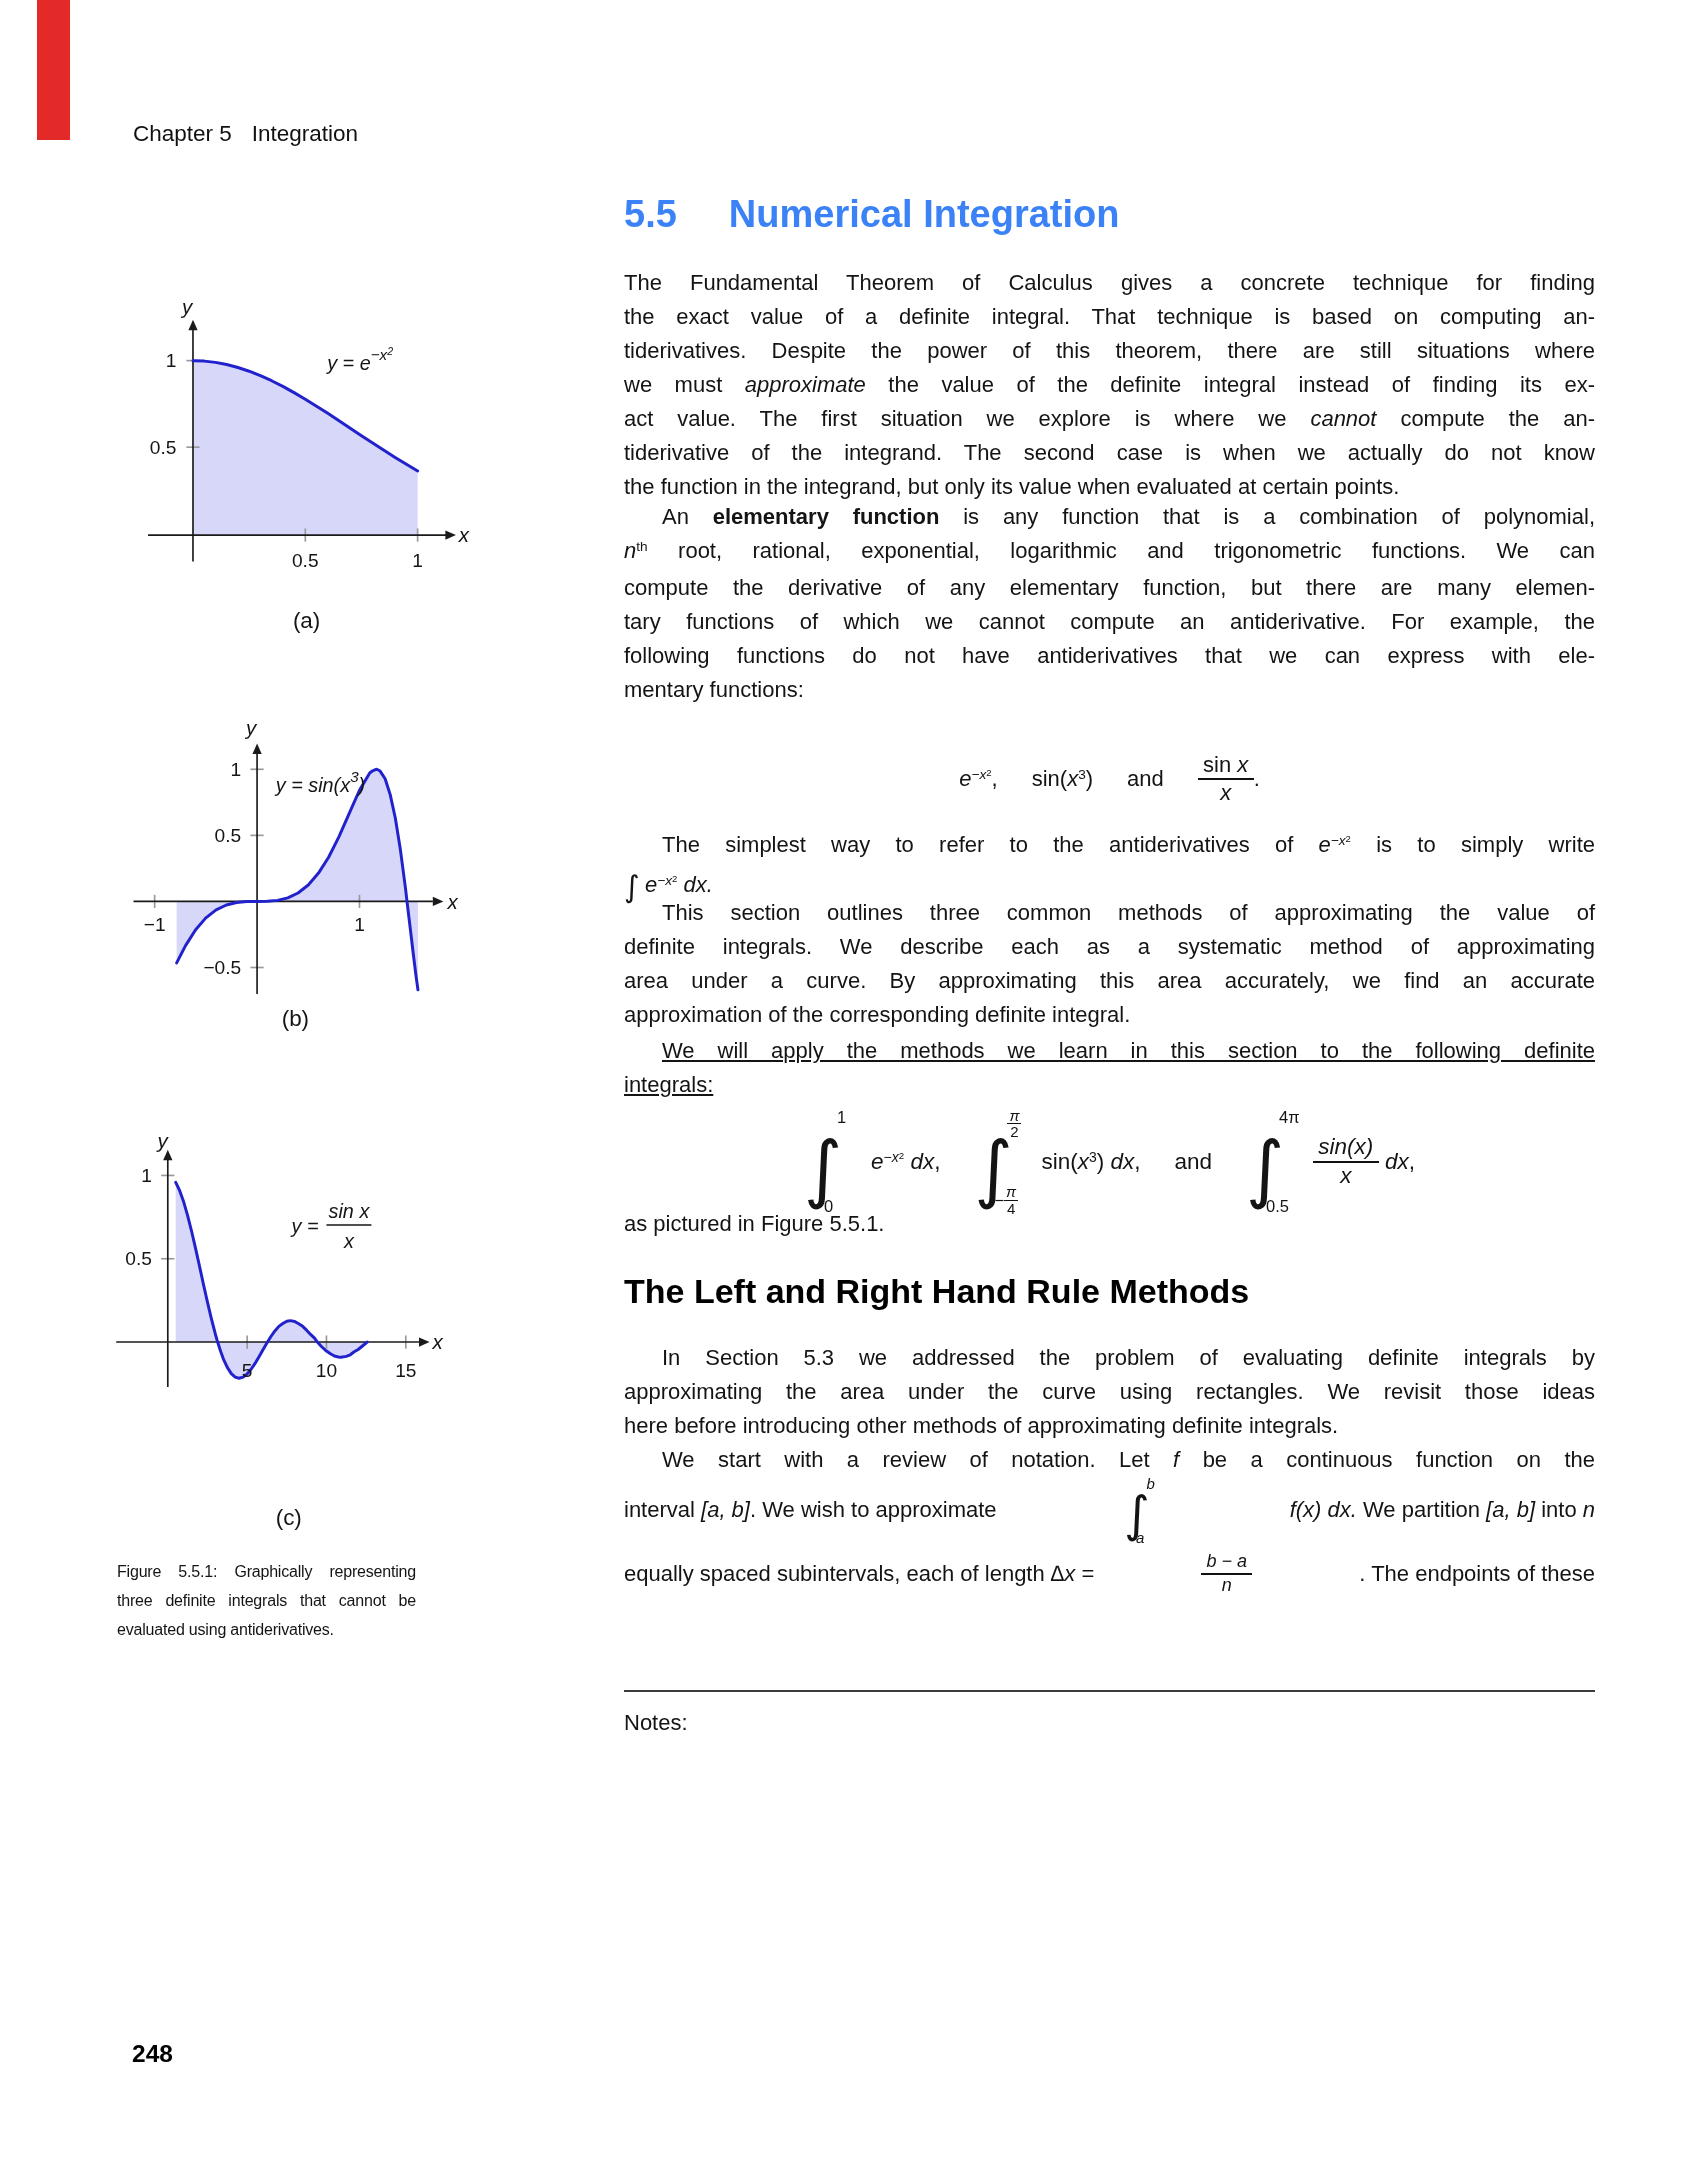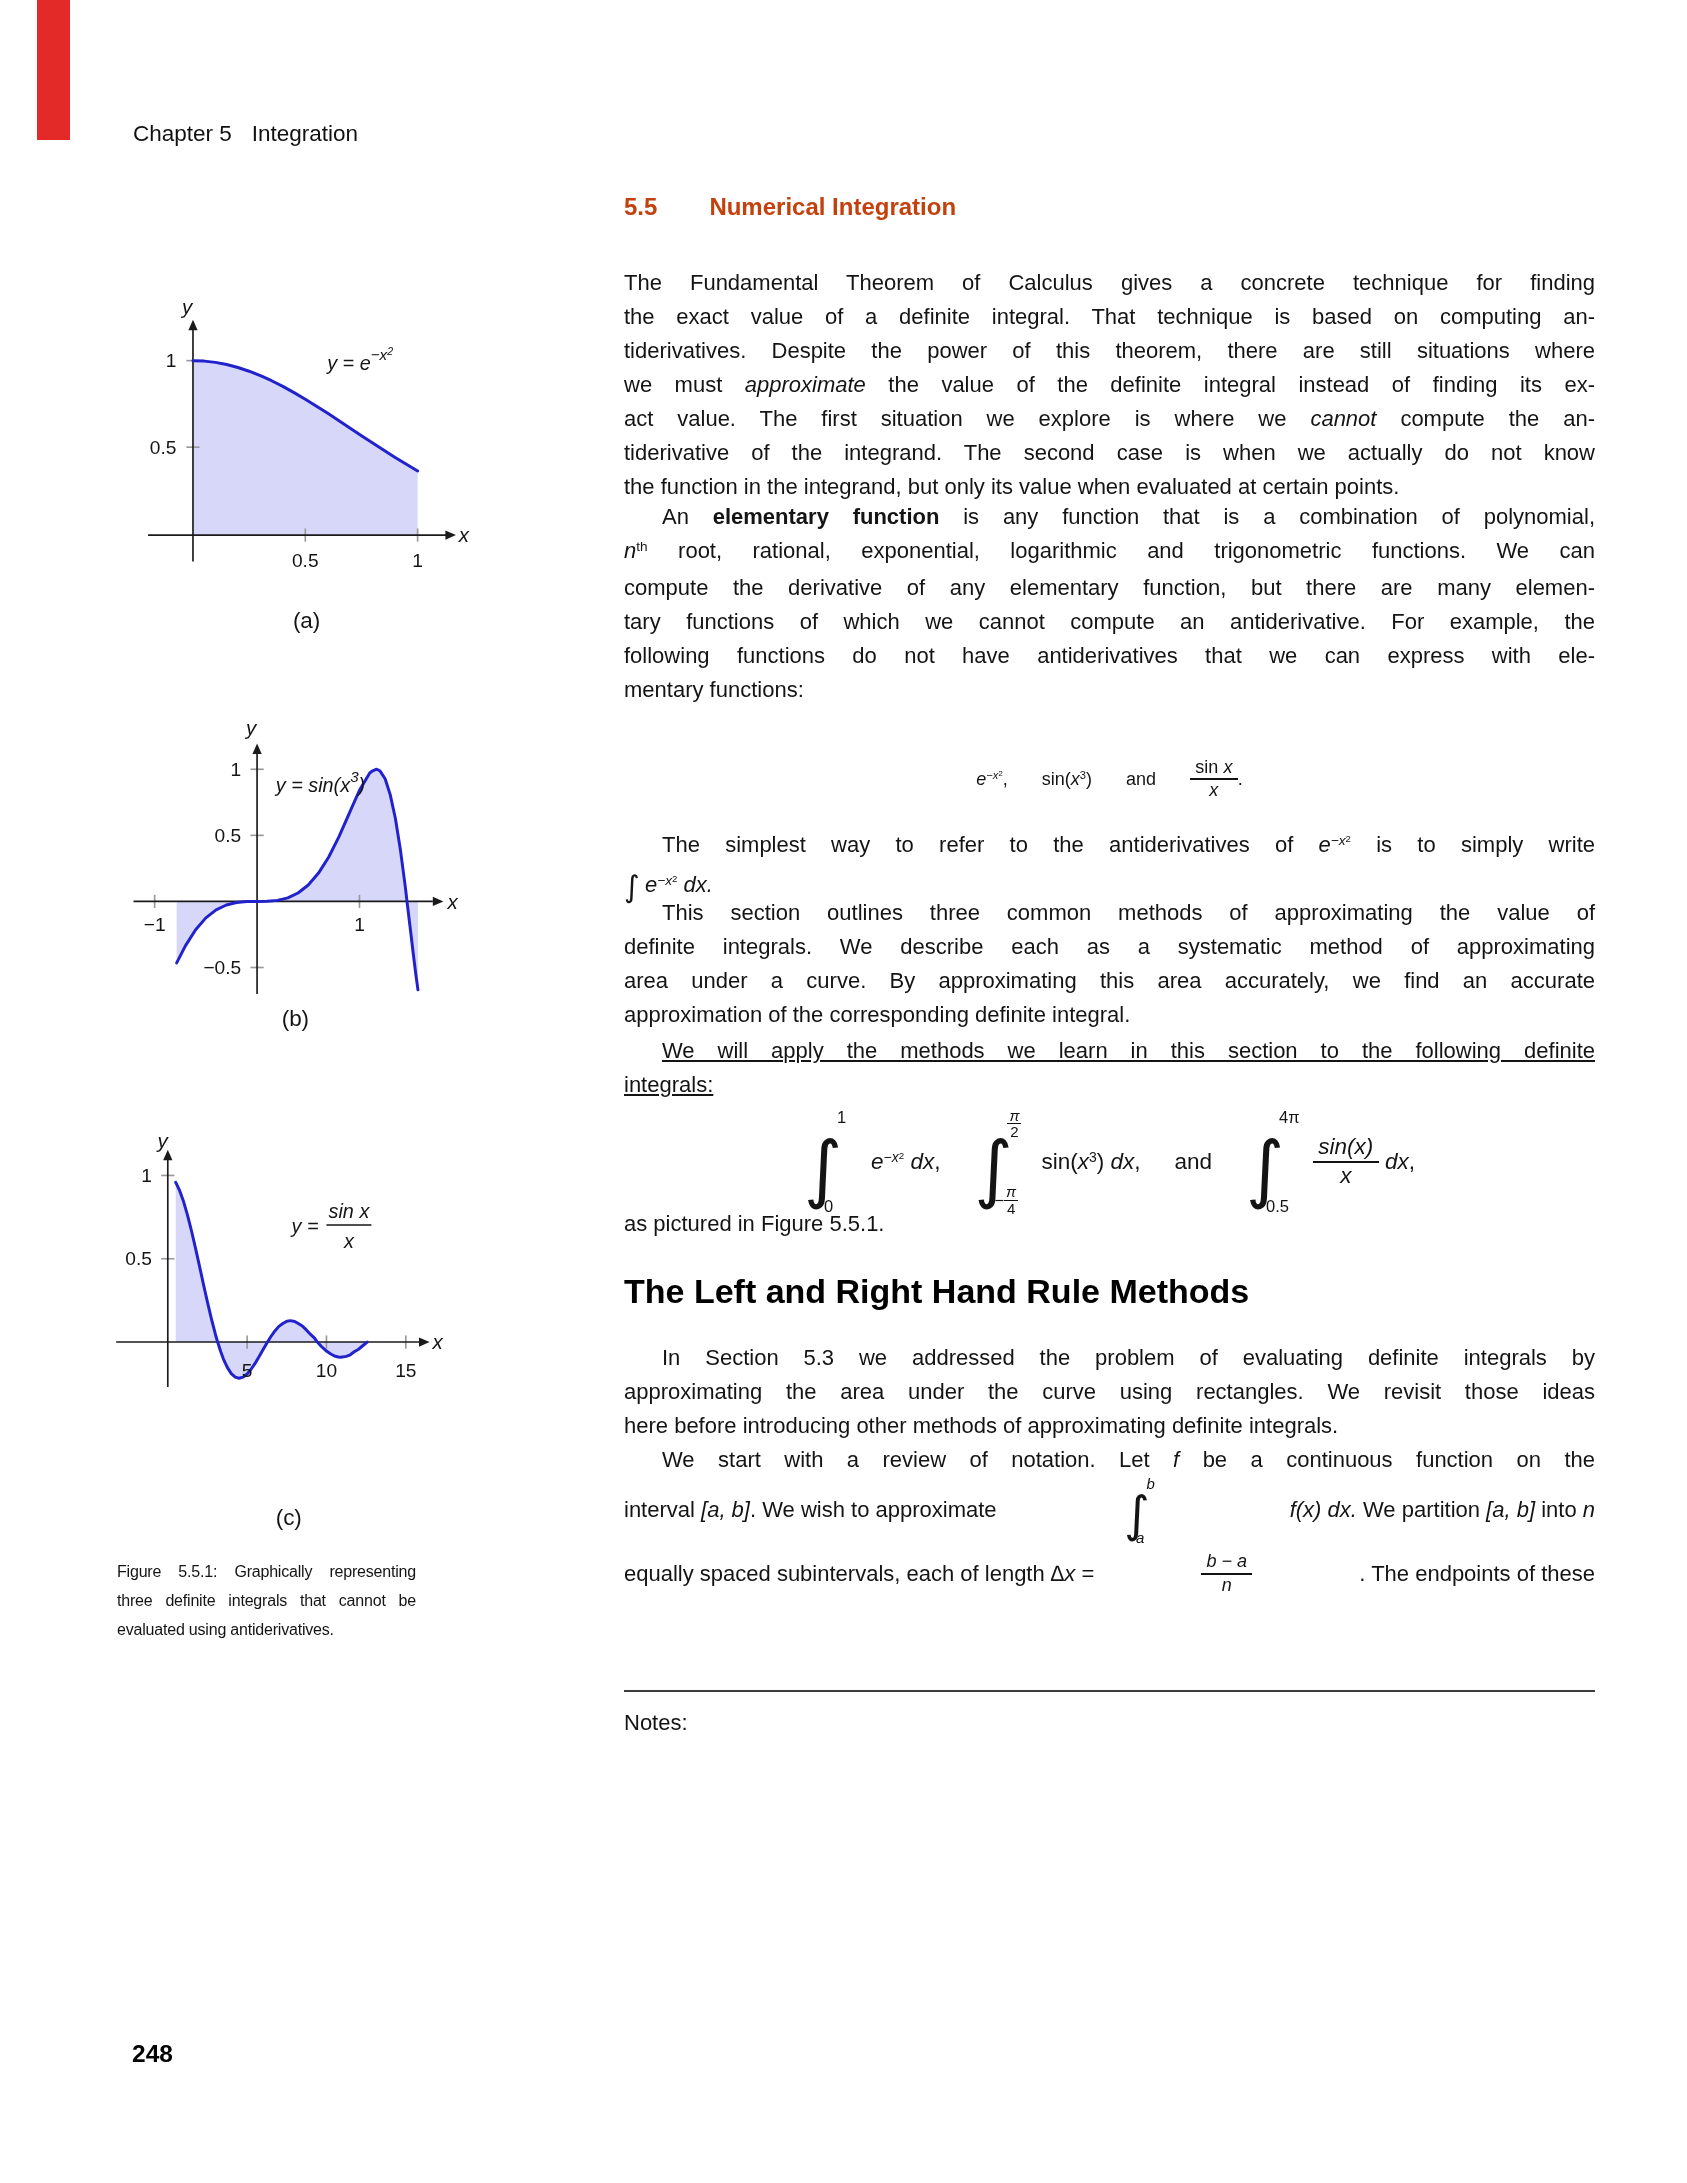--- a/index.html
+++ b/index.html
@@ -1,32 +1,32 @@
 <!DOCTYPE html>
 <html style="font-size:10.6px"><head>
 <meta charset="utf-8">
 <style>
   html,body{margin:0;padding:0;background:#ffffff;}
   .page{position:relative;width:1687px;height:2183px;background:#ffffff;overflow:hidden;
         font-family:"Liberation Sans",sans-serif;color:#141414;margin-left:24px;}
   .abs{position:absolute;}
   .marker{position:absolute;left:13.2px;top:0;width:33px;height:140px;background:#e42a28;}
   .chap{position:absolute;left:109px;top:121px;font-size:22.5px;display:flex;gap:20px;color:#111;}
-  .sec-title{position:absolute;left:600px;top:193px;font-size:24px;font-weight:bold;display:flex;gap:52px;color:#c2410c;}
+  .sec-title{position:absolute;left:600px;top:193px;font-size:38px;font-weight:bold;display:flex;gap:52px;color:#3b82f6;}
   .col{position:absolute;left:600px;width:971px;}
   .bl{font-size:22px;line-height:34px;}
   .j{text-align:justify;text-align-last:justify;}
   .ind{text-indent:38px;}
   .it{font-style:italic;}
   .bd{font-weight:bold;}
   .sup{font-size:62%;position:relative;top:-0.5em;}
   .sup2{font-size:70%;position:relative;top:-0.35em;}
   .subhead{position:absolute;left:600px;top:1272px;font-size:34px;font-weight:bold;color:#000;}
   .display{position:absolute;left:600px;width:971px;display:flex;justify-content:center;align-items:center;}
-  .d1{top:746px;height:66px;font-size:18px;}
+  .d1{top:746px;height:66px;font-size:22px;}
   .d2{top:1104px;height:116px;font-size:22.5px;}
   .frac{display:inline-block;text-align:center;vertical-align:middle;line-height:1.18;}
   .frac .num{display:block;border-bottom:2px solid #111;padding:0 5.3px;}
   .frac .den{display:block;}
   .sfrac{display:inline-block;text-align:center;vertical-align:middle;line-height:1.05;font-size:15px;}
   .sfrac .fn{display:block;border-bottom:1.3px solid #111;padding:0 2px;}
   .sfrac .fd{display:block;}
   .grp{display:inline-flex;align-items:center;height:116px;}
   .bigint{position:relative;display:inline-block;width:67px;height:106px;}
   .isym{position:absolute;left:0;bottom:4px;font-size:74px;line-height:1.15;font-family:"DejaVu Sans",sans-serif;font-style:normal;}

